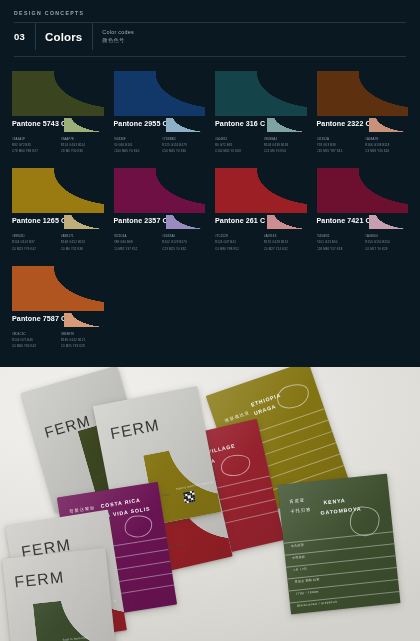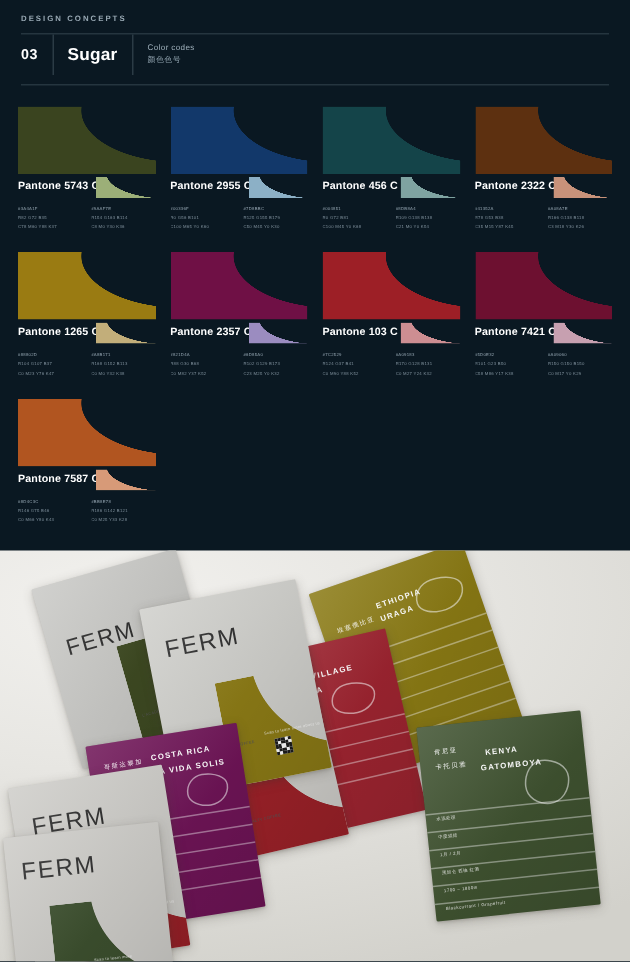--- a/index.html
+++ b/index.html
@@ -143,21 +143,21 @@
 <body>
 
 <div id="page">
 
   <div class="header">
     <div class="eyebrow">DESIGN CONCEPTS</div>
     <div class="rule"></div>
     <div class="titlebar">
       <div class="sec-num">03</div>
       <div class="vdiv"></div>
-      <div class="sec-title">Sugar</div>
+      <div class="sec-title">Colors</div>
       <div class="vdiv2"></div>
       <div class="sec-sub">
         <div class="sec-sub-en">Color codes</div>
         <div class="sec-sub-cn">颜色色号</div>
       </div>
     </div>
     <div class="rule"></div>
   </div>
 
   <div class="grid" id="swatch-grid">
@@ -196,21 +196,21 @@
             <div class="codeline hex">#7D8BBC</div>
             <div class="codeline">R125 G155 B179</div>
             <div class="codeline">C50 M45 Y0 K30</div>
           </div>
         </div>
       </div>
       <div class="cell">
         <div class="chip-wrap">
           <div class="chip" style="background: rgb(20, 68, 73);"></div>
         </div>
-        <div class="chip-name">Pantone 456 C</div>
+        <div class="chip-name">Pantone 316 C</div>
         <div class="tint" style="background: rgb(127, 163, 161);"></div>
         <div class="codes">
           <div class="codecol">
             <div class="codeline hex">#004851</div>
             <div class="codeline">R0 G72 B81</div>
             <div class="codeline">C100 M45 Y0 K68</div>
           </div>
           <div class="codecol">
             <div class="codeline hex">#8DB8A4</div>
             <div class="codeline">R109 G138 B138</div>
@@ -272,21 +272,21 @@
             <div class="codeline hex">#6D85A0</div>
             <div class="codeline">R102 G129 B173</div>
             <div class="codeline">C23 M25 Y0 K32</div>
           </div>
         </div>
       </div>
       <div class="cell">
         <div class="chip-wrap">
           <div class="chip" style="background: rgb(157, 31, 38);"></div>
         </div>
-        <div class="chip-name">Pantone 103 C</div>
+        <div class="chip-name">Pantone 261 C</div>
         <div class="tint" style="background: rgb(205, 142, 146);"></div>
         <div class="codes">
           <div class="codecol">
             <div class="codeline hex">#7C2529</div>
             <div class="codeline">R124 G37 B41</div>
             <div class="codeline">C0 M90 Y88 K52</div>
           </div>
           <div class="codecol">
             <div class="codeline hex">#A09183</div>
             <div class="codeline">R170 G128 B131</div>

